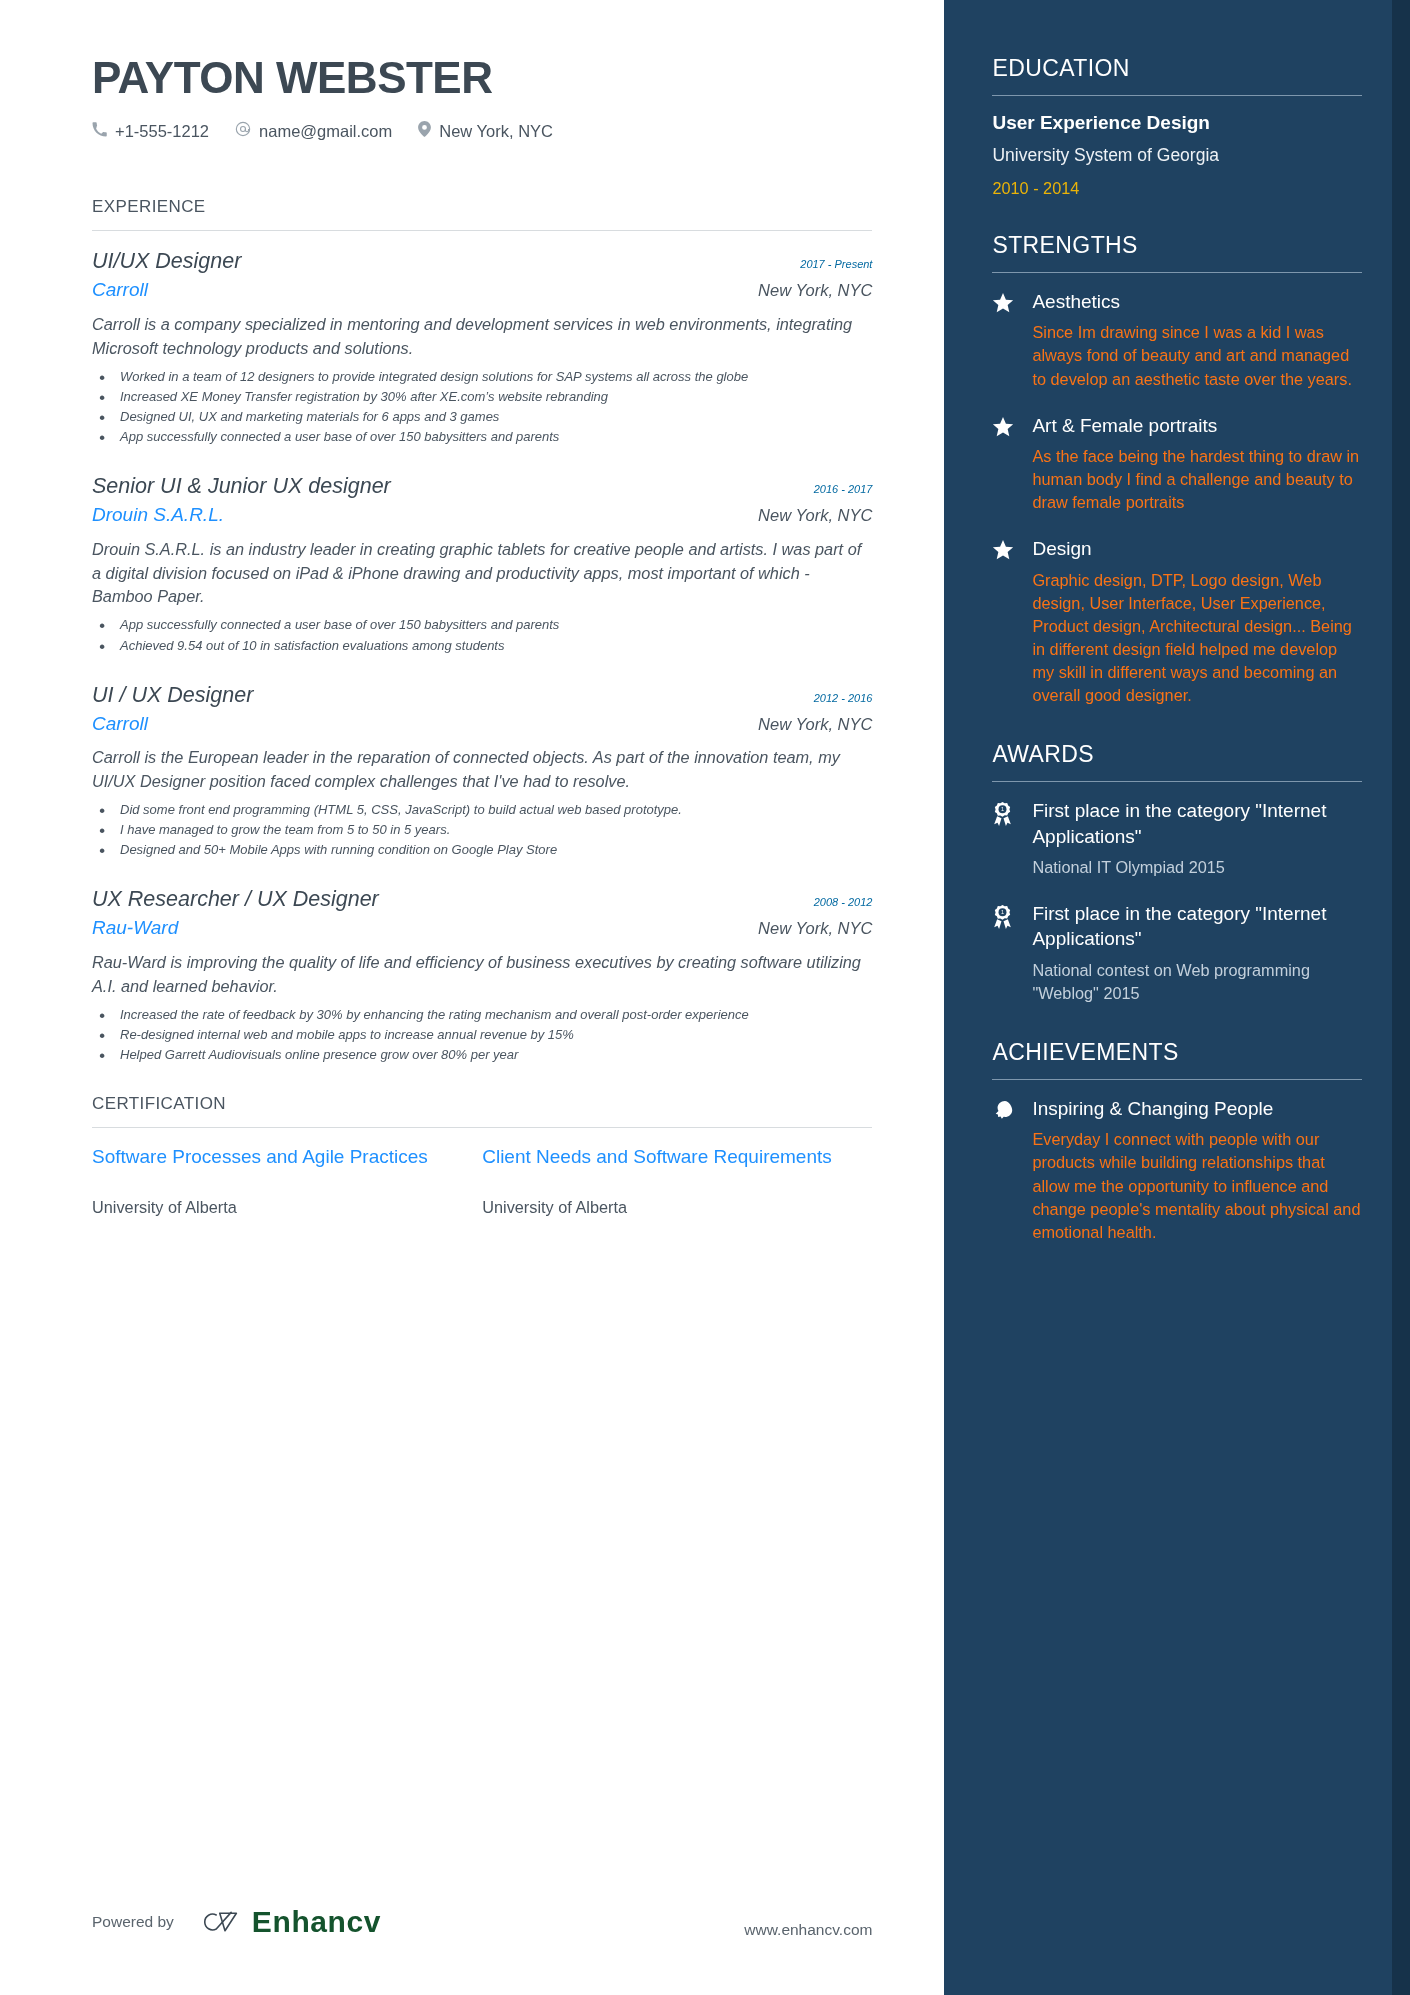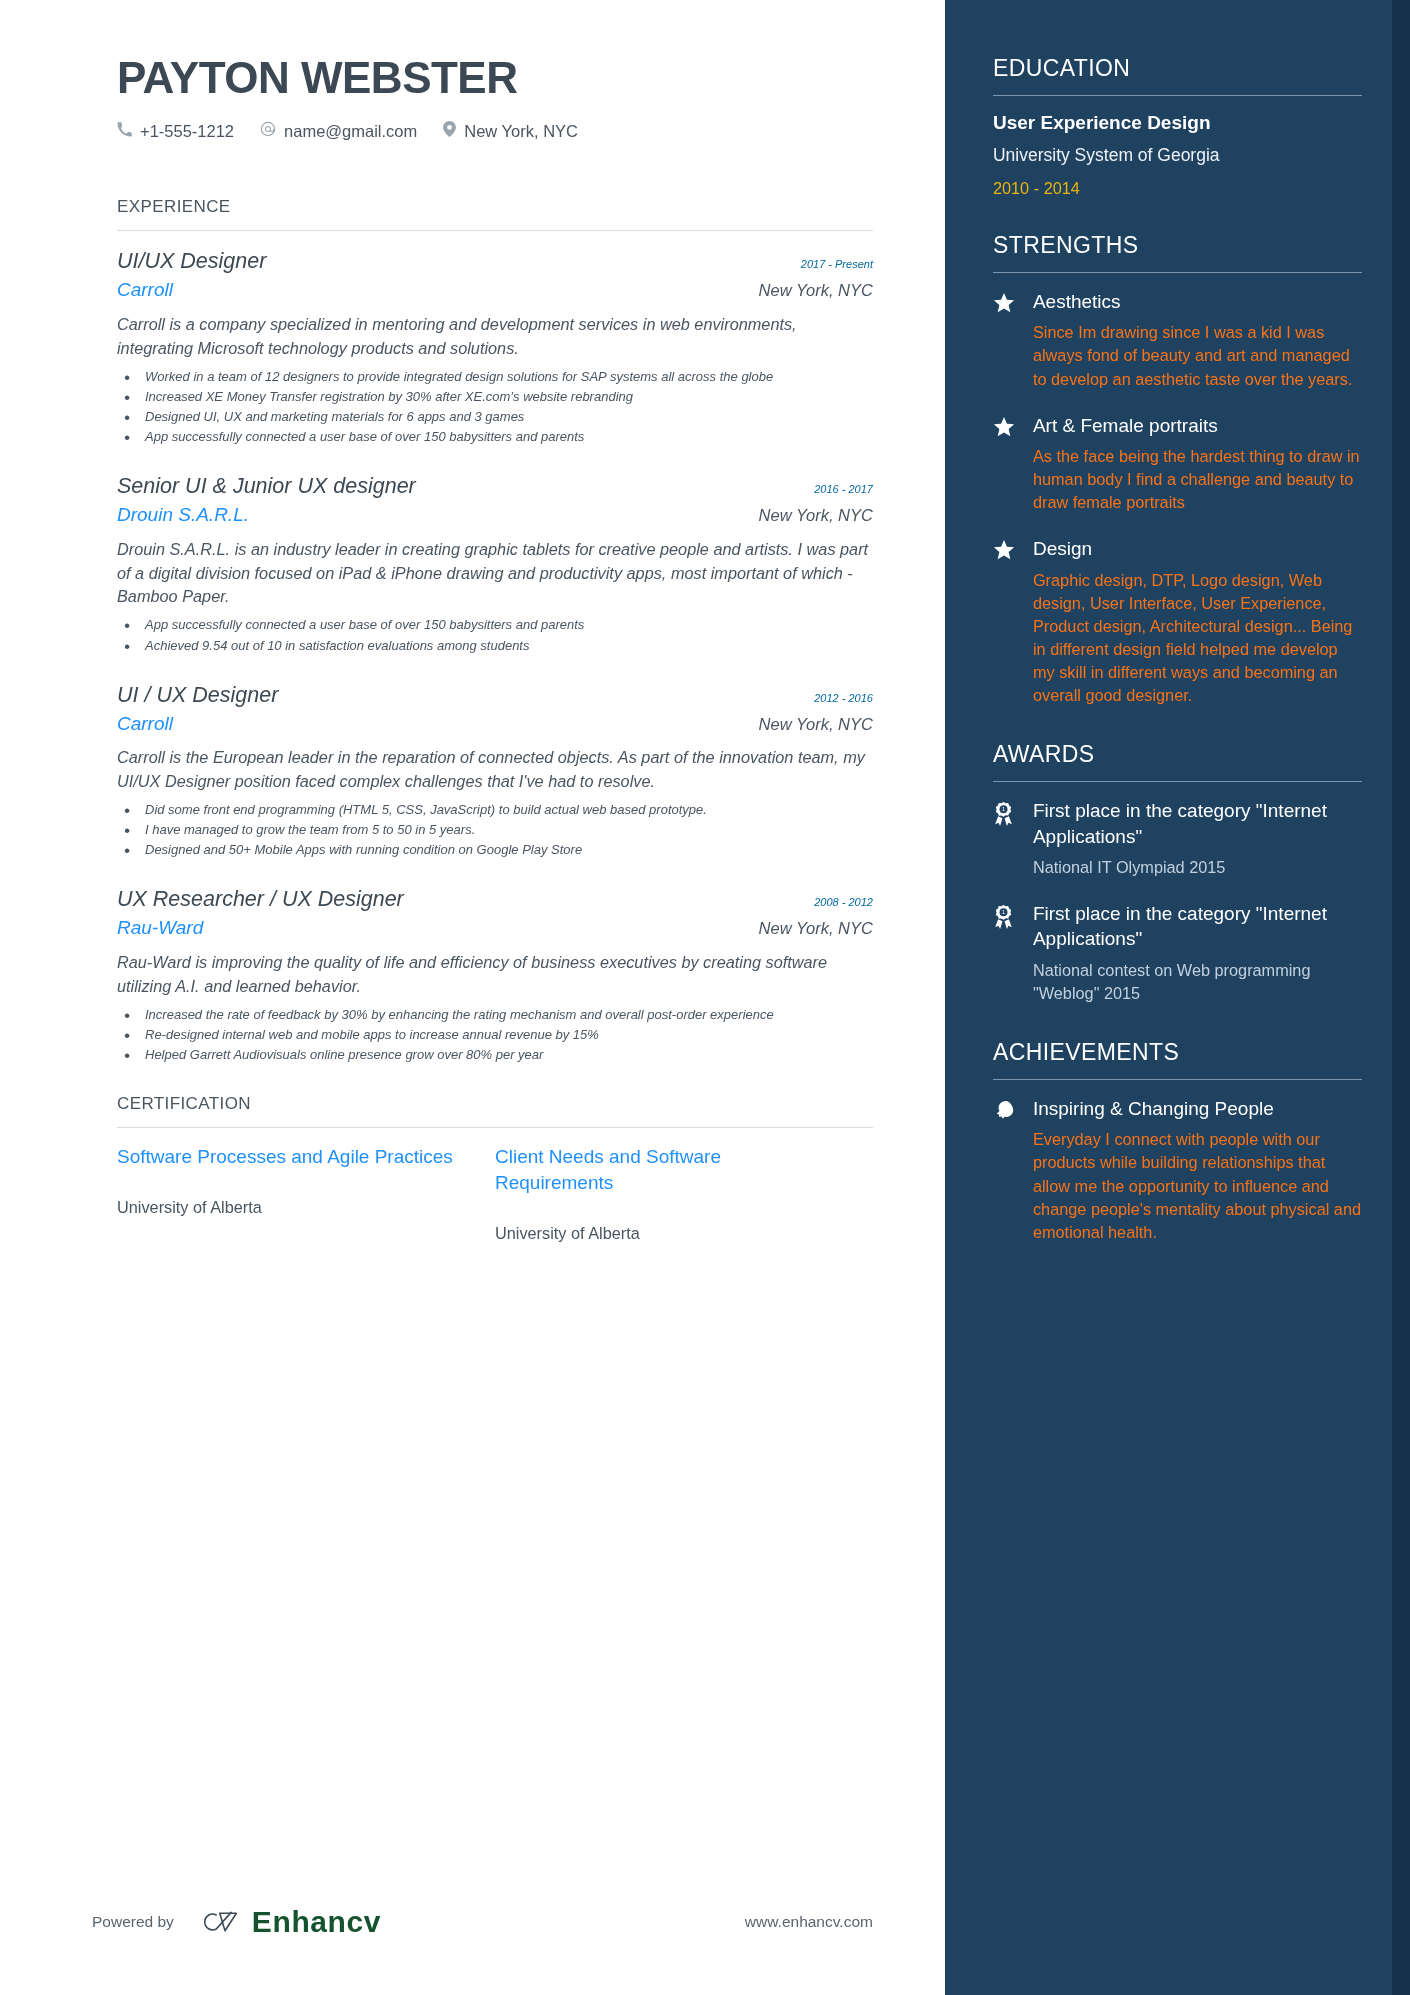--- a/index.html
+++ b/index.html
@@ -9,21 +9,21 @@
     background:#ffffff;
     position:relative;
     overflow:hidden;
   }
   .page { position:relative; width:1410px; height:1995px; display:flex; }
 
   
   .main {
     width:996px;
     background:#ffffff;
-    padding:55px 72px 0 117px;
+    padding:55px 72px 0 92px;
     position:relative;
     border-radius:16px;
   }
   .name {
     font-size:44px;
     font-weight:bold;
     color:#3c4853;
     letter-spacing:-0.5px;
     line-height:1.05;
     margin-bottom:20px;
@@ -94,21 +94,21 @@
   }
   .cert-org { font-size:16.3px; color:#4a5560; }
 
   
   .footer {
     position:absolute;
     left:92px;
     right:72px;
     bottom:56px;
     display:flex;
-    align-items:center;
+    align-items:flex-end;
     justify-content:space-between;
     font-size:15.5px;
     color:#5a646d;
     margin-top:44px;
   }
   .brand { display:flex; align-items:center; gap:22px; }
   .brand-mark { display:flex; align-items:center; gap:12px; }
   .brand-word {
     font-size:30px;
     color:#14532d;

